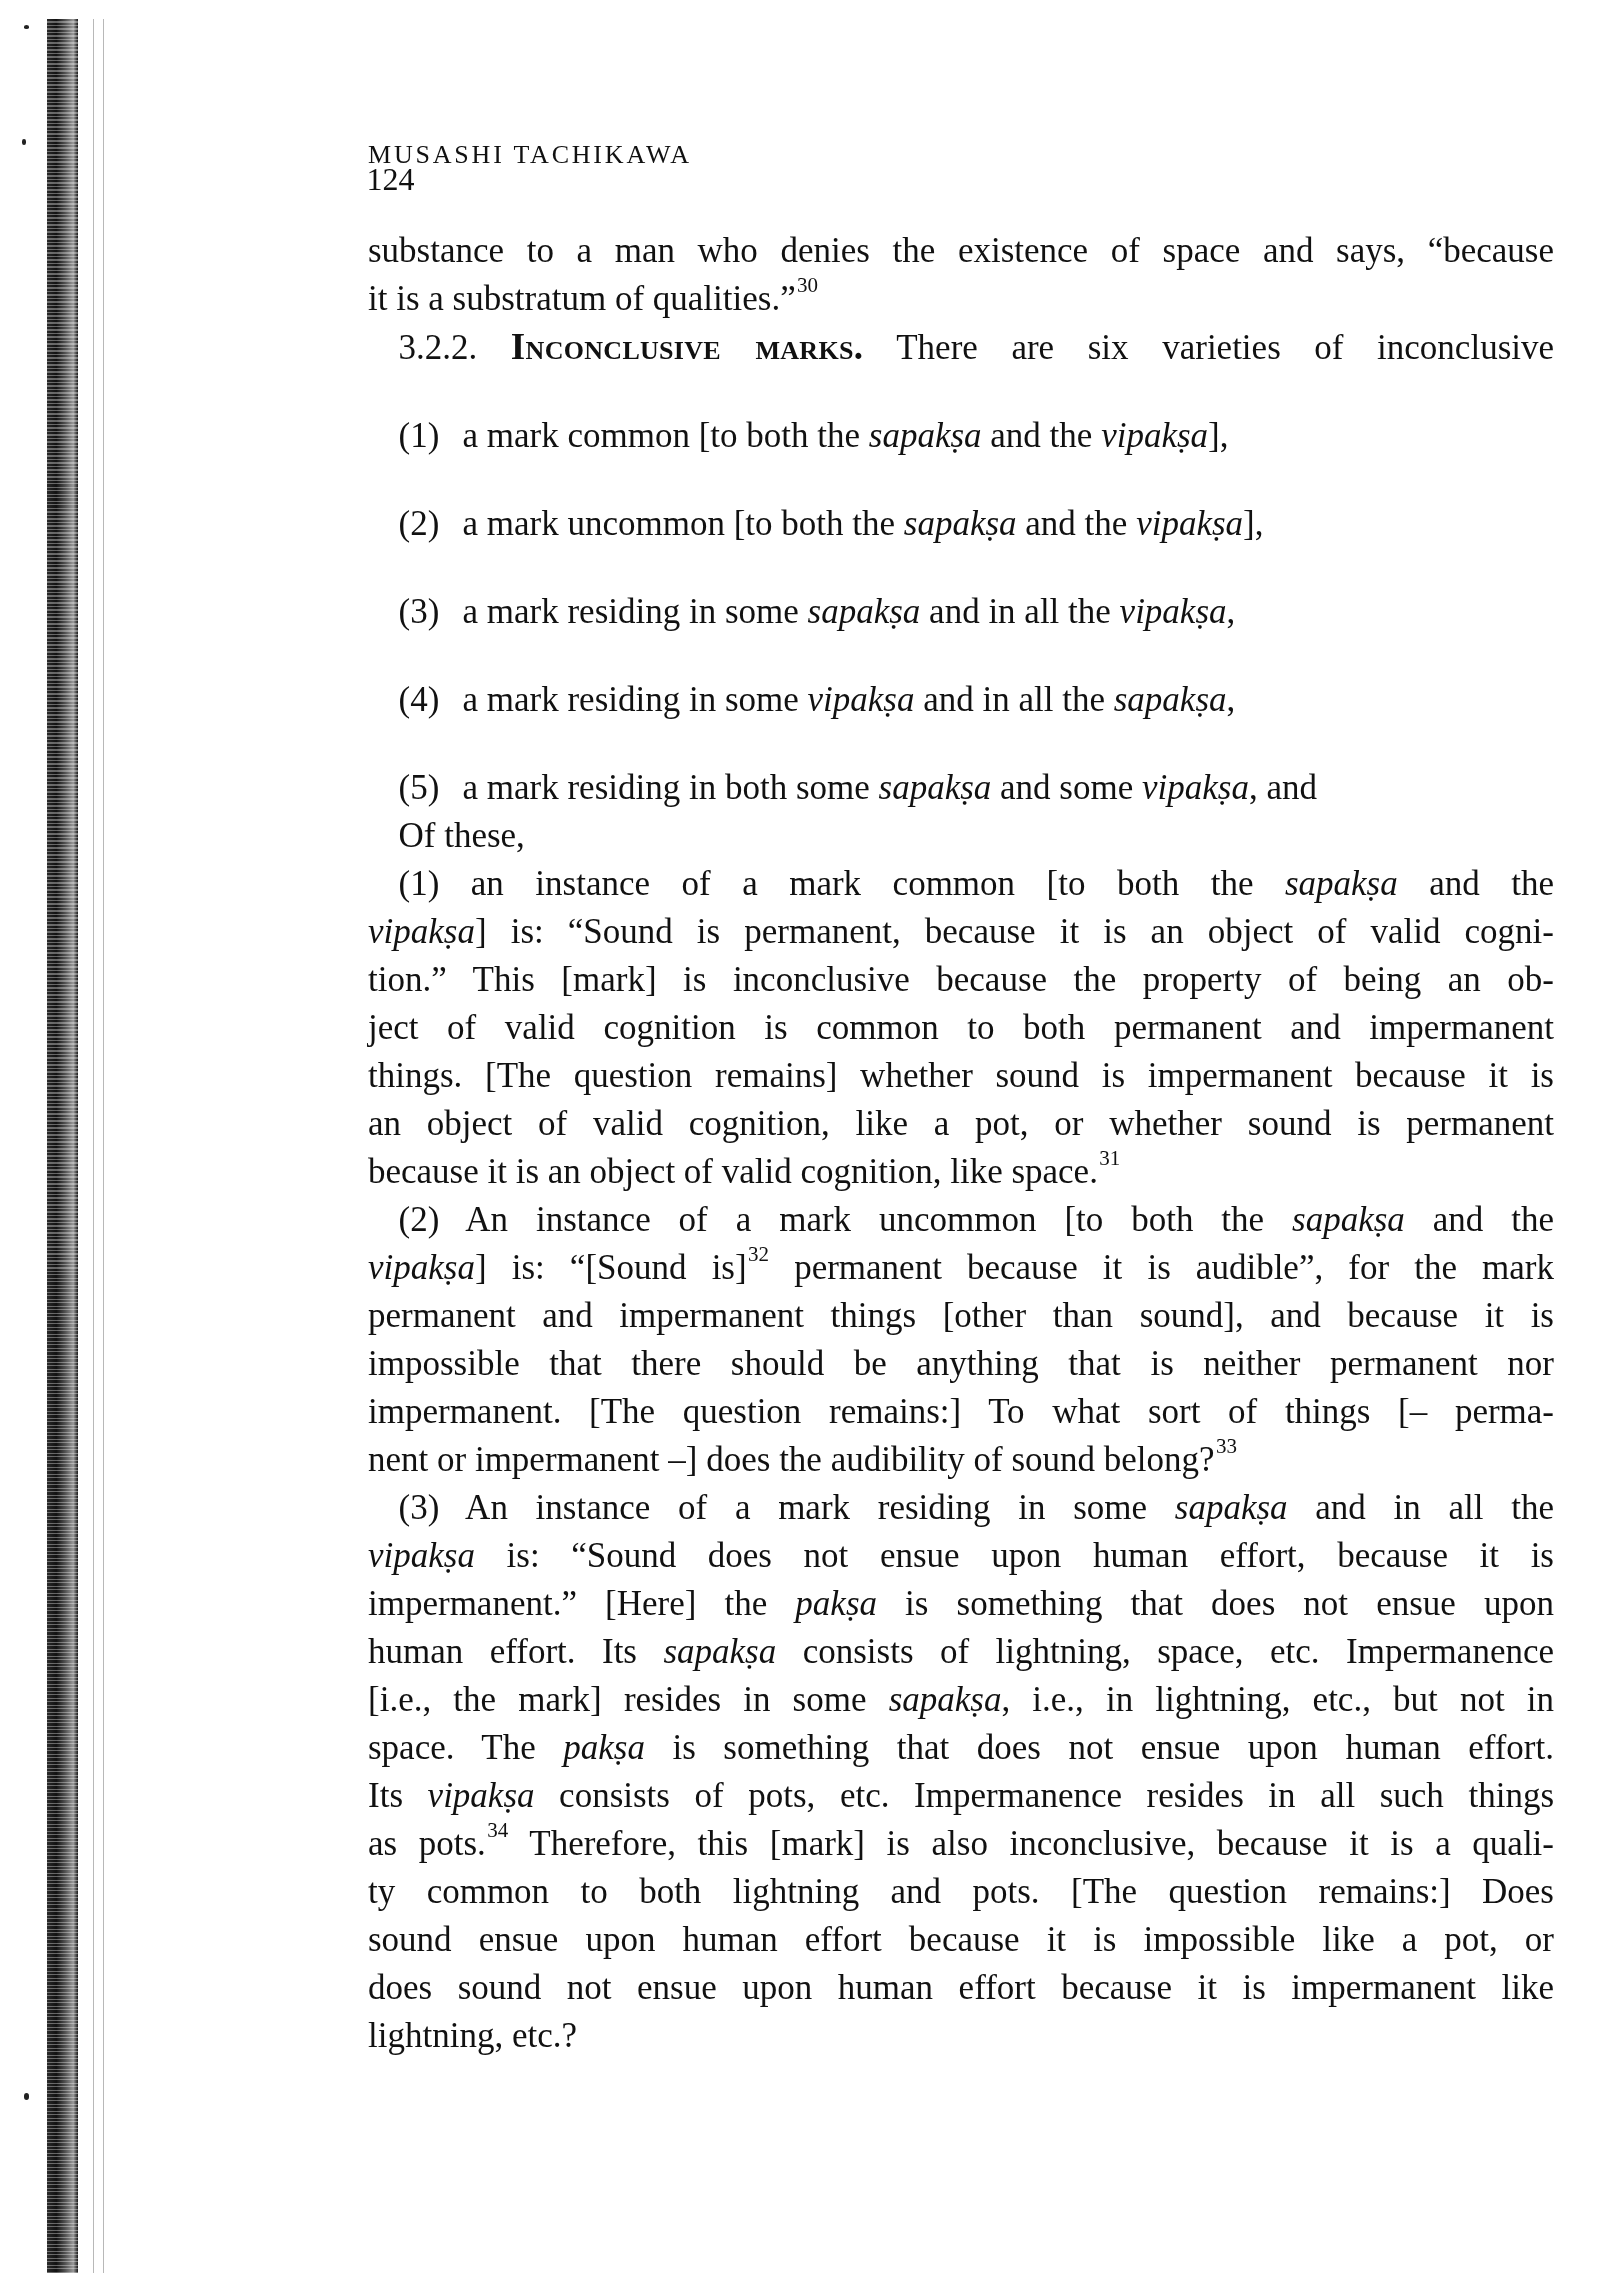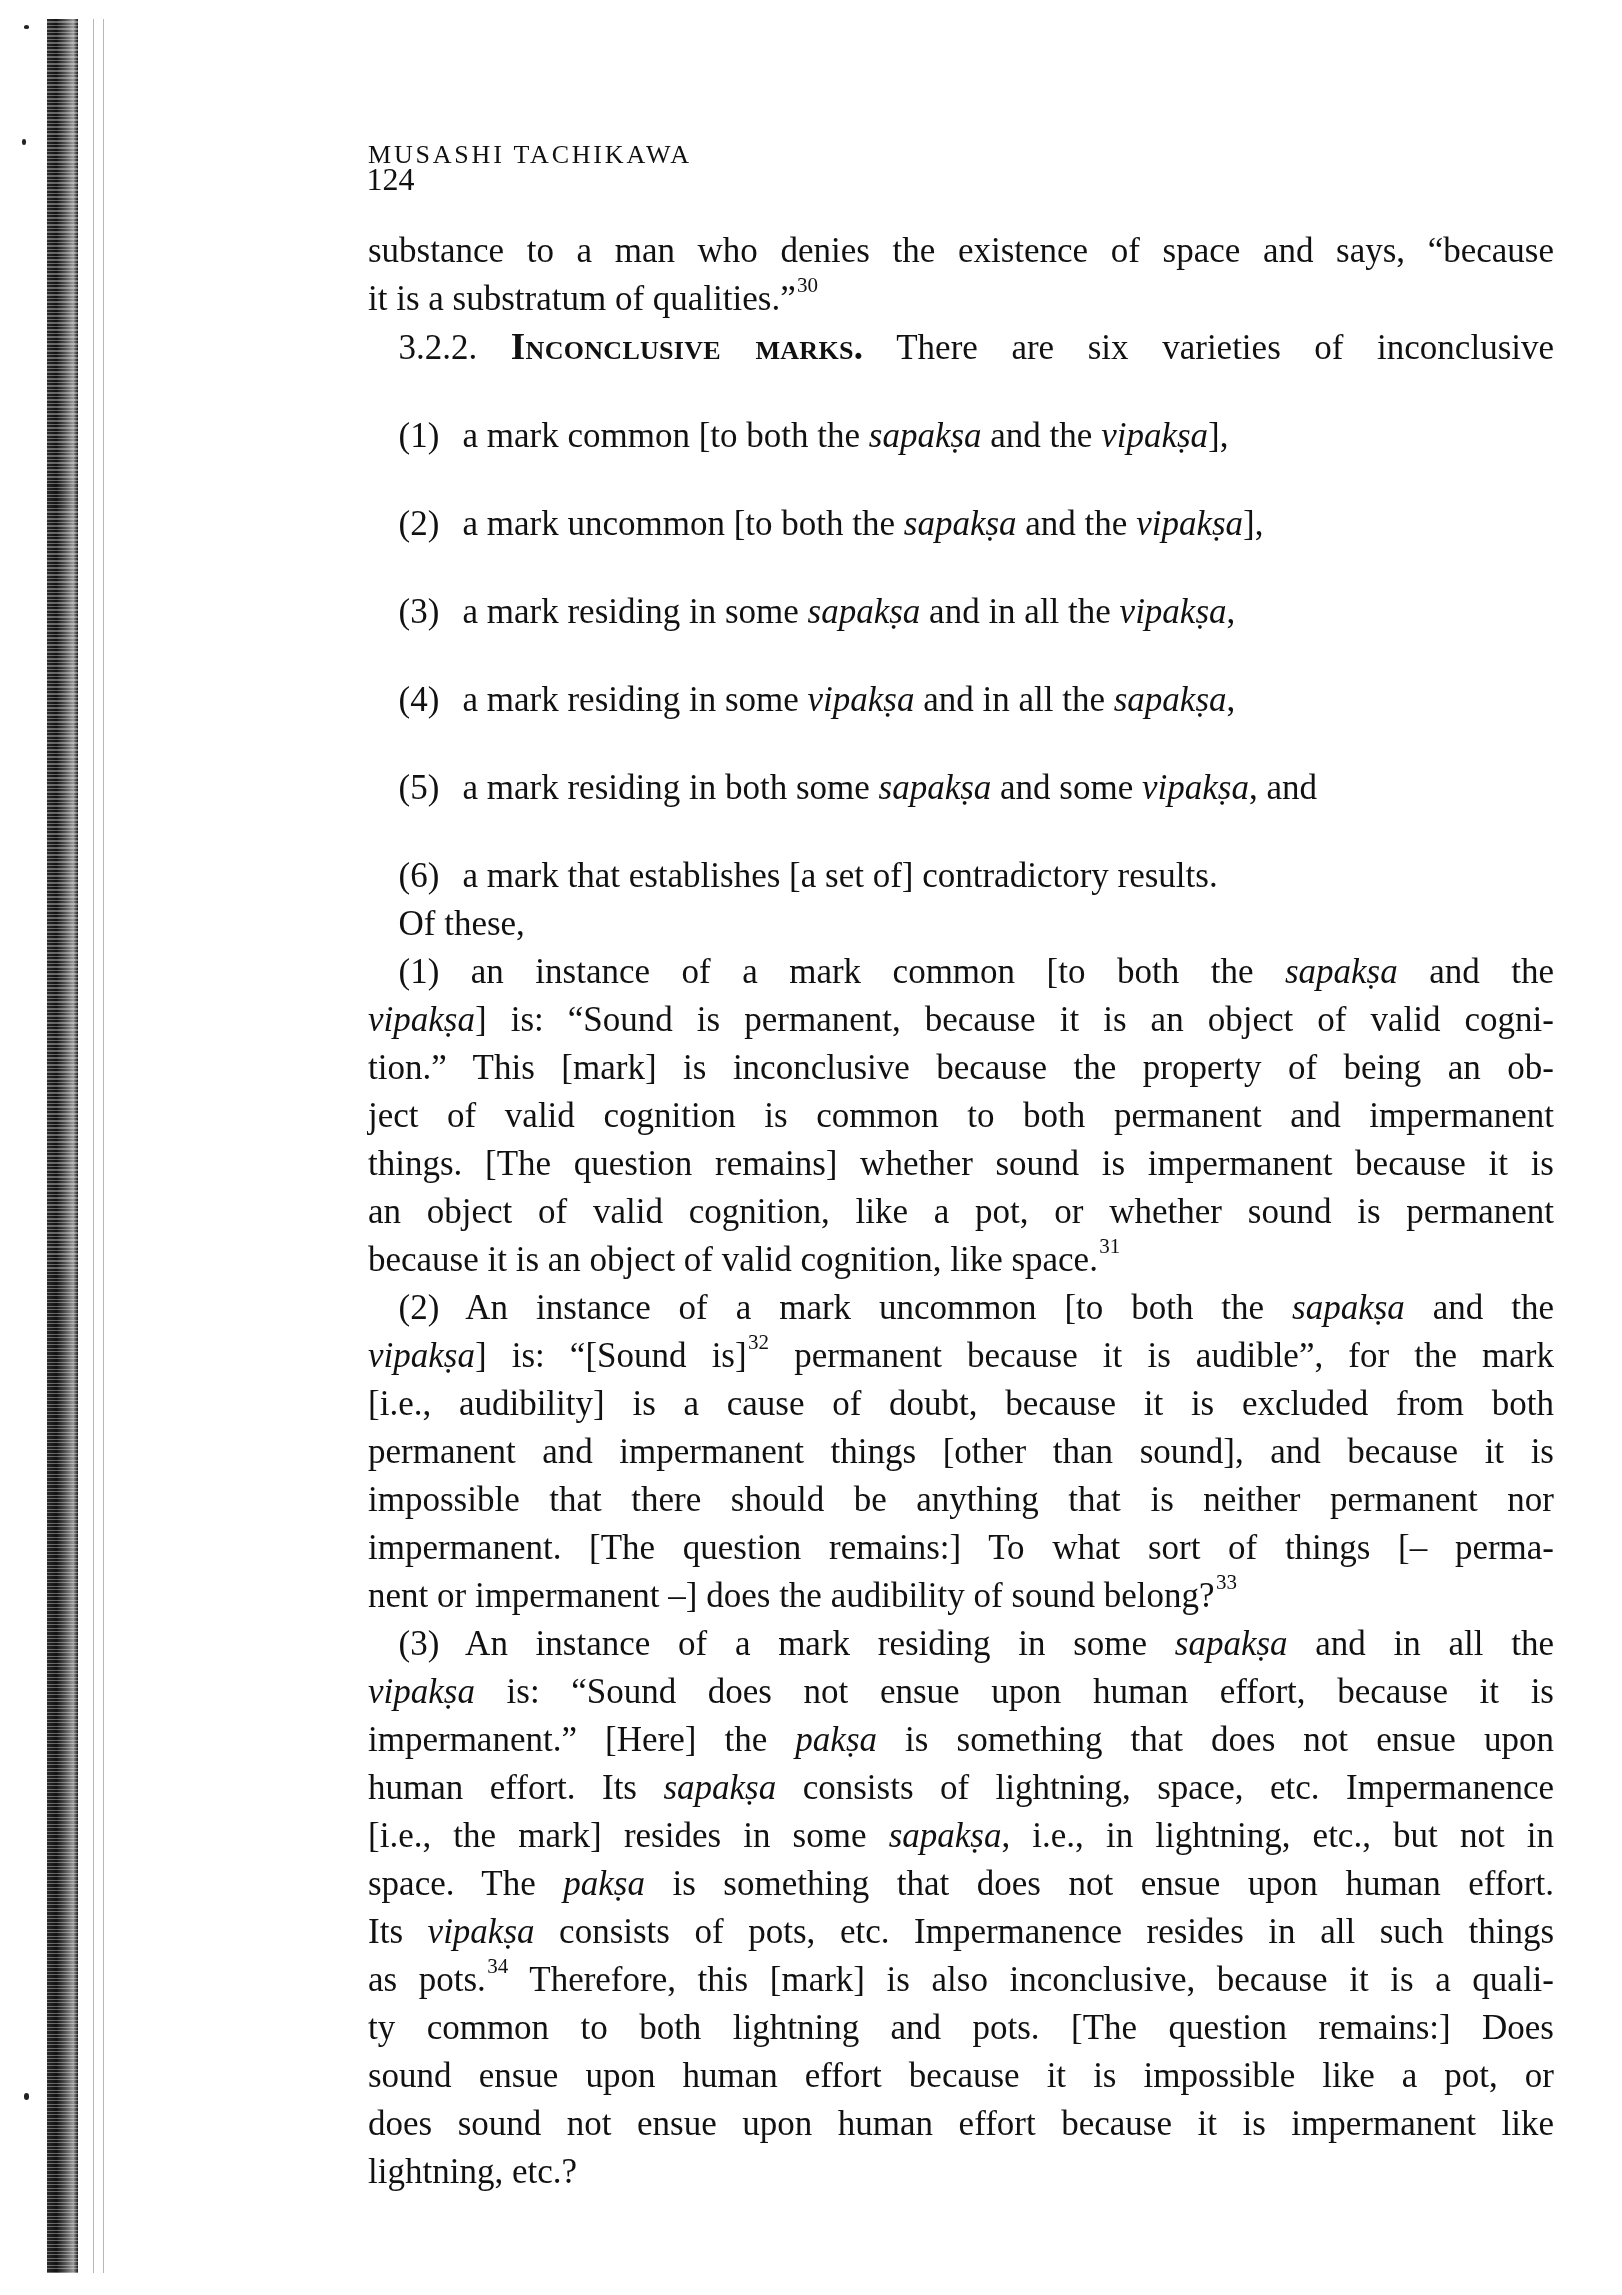--- a/index.html
+++ b/index.html
@@ -57,21 +57,20 @@
     <p>
       <span class="line"><span>3.2.2.</span> <span class="sc">Inconclusive marks.</span> <span>There are six varieties of inconclusive</span></span>
     </p>
 
     <ul class="list">
       <li><span class="num">(1)</span><span>a mark common [to both the </span><i>sapakṣa</i><span> and the </span><i>vipakṣa</i><span>],</span></li>
       <li><span class="num">(2)</span><span>a mark uncommon [to both the </span><i>sapakṣa</i><span> and the </span><i>vipakṣa</i><span>],</span></li>
       <li><span class="num">(3)</span><span>a mark residing in some </span><i>sapakṣa</i><span> and in all the </span><i>vipakṣa</i><span>,</span></li>
       <li><span class="num">(4)</span><span>a mark residing in some </span><i>vipakṣa</i><span> and in all the </span><i>sapakṣa</i><span>,</span></li>
       <li><span class="num">(5)</span><span>a mark residing in both some </span><i>sapakṣa</i><span> and some </span><i>vipakṣa</i><span>, and</span></li>
-      <li><span class="num">(6)</span><span>a mark that establishes [a set of] contradictory results.</span></li>
     </ul>
 
     <p><span>Of these,</span></p>
 
     <p>
       <span class="line"><span>(1) an instance of a mark common [to both the </span><i>sapakṣa</i><span> and the</span></span>
     </p>
     <p class="cont">
       <span class="line"><i>vipakṣa</i><span>] is: “Sound is permanent, because it is an object of valid cogni-</span></span>
       <span class="line">tion.” This [mark] is inconclusive because the property of being an ob-</span>
@@ -79,21 +78,20 @@
       <span class="line">things. [The question remains] whether sound is impermanent because it is</span>
       <span class="line">an object of valid cognition, like a pot, or whether sound is permanent</span>
       <span class="line last"><span>because it is an object of valid cognition, like space.</span><sup>31</sup></span>
     </p>
 
     <p>
       <span class="line"><span>(2) An instance of a mark uncommon [to both the </span><i>sapakṣa</i><span> and the</span></span>
     </p>
     <p class="cont">
       <span class="line"><i>vipakṣa</i><span>] is: “[Sound is]</span><sup>32</sup><span> permanent because it is audible”, for the mark</span></span>
-      <span class="line">[i.e., audibility] is a cause of doubt, because it is excluded from both</span>
       <span class="line">permanent and impermanent things [other than sound], and because it is</span>
       <span class="line">impossible that there should be anything that is neither permanent nor</span>
       <span class="line">impermanent. [The question remains:] To what sort of things [– perma-</span>
       <span class="line last"><span>nent or impermanent –] does the audibility of sound belong?</span><sup>33</sup></span>
     </p>
 
     <p>
       <span class="line"><span>(3) An instance of a mark residing in some </span><i>sapakṣa</i><span> and in all the</span></span>
     </p>
     <p class="cont">

